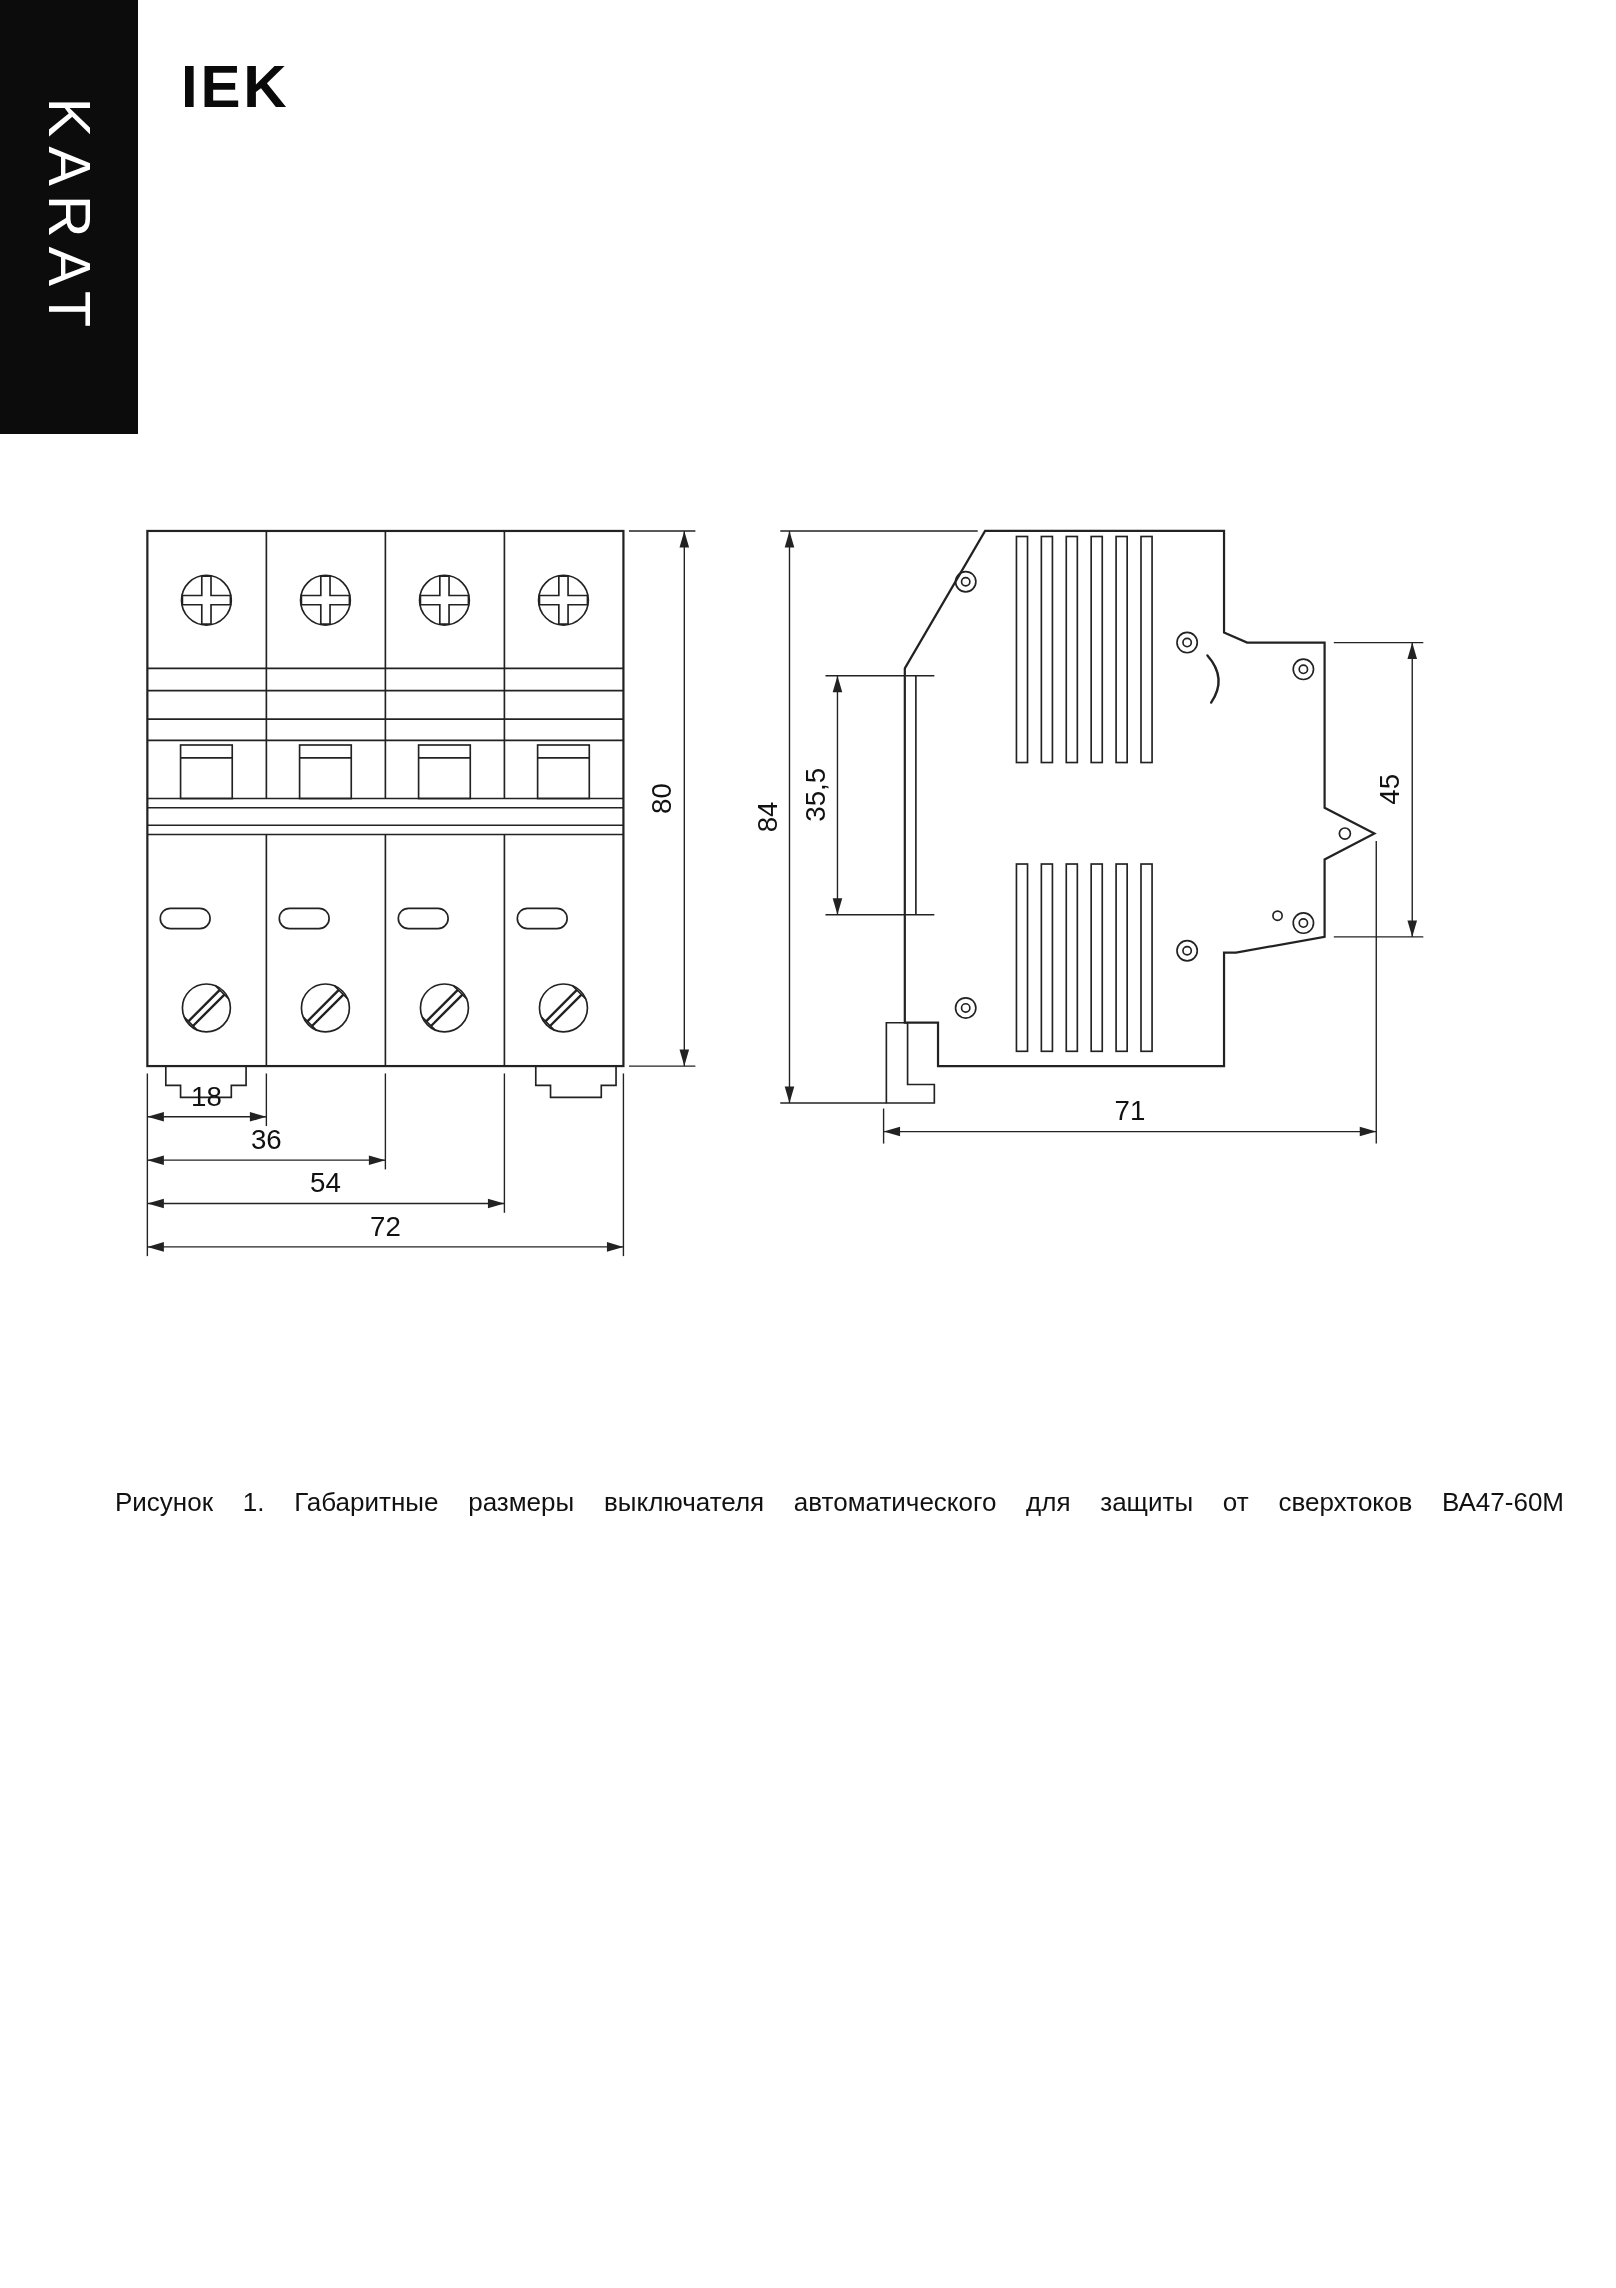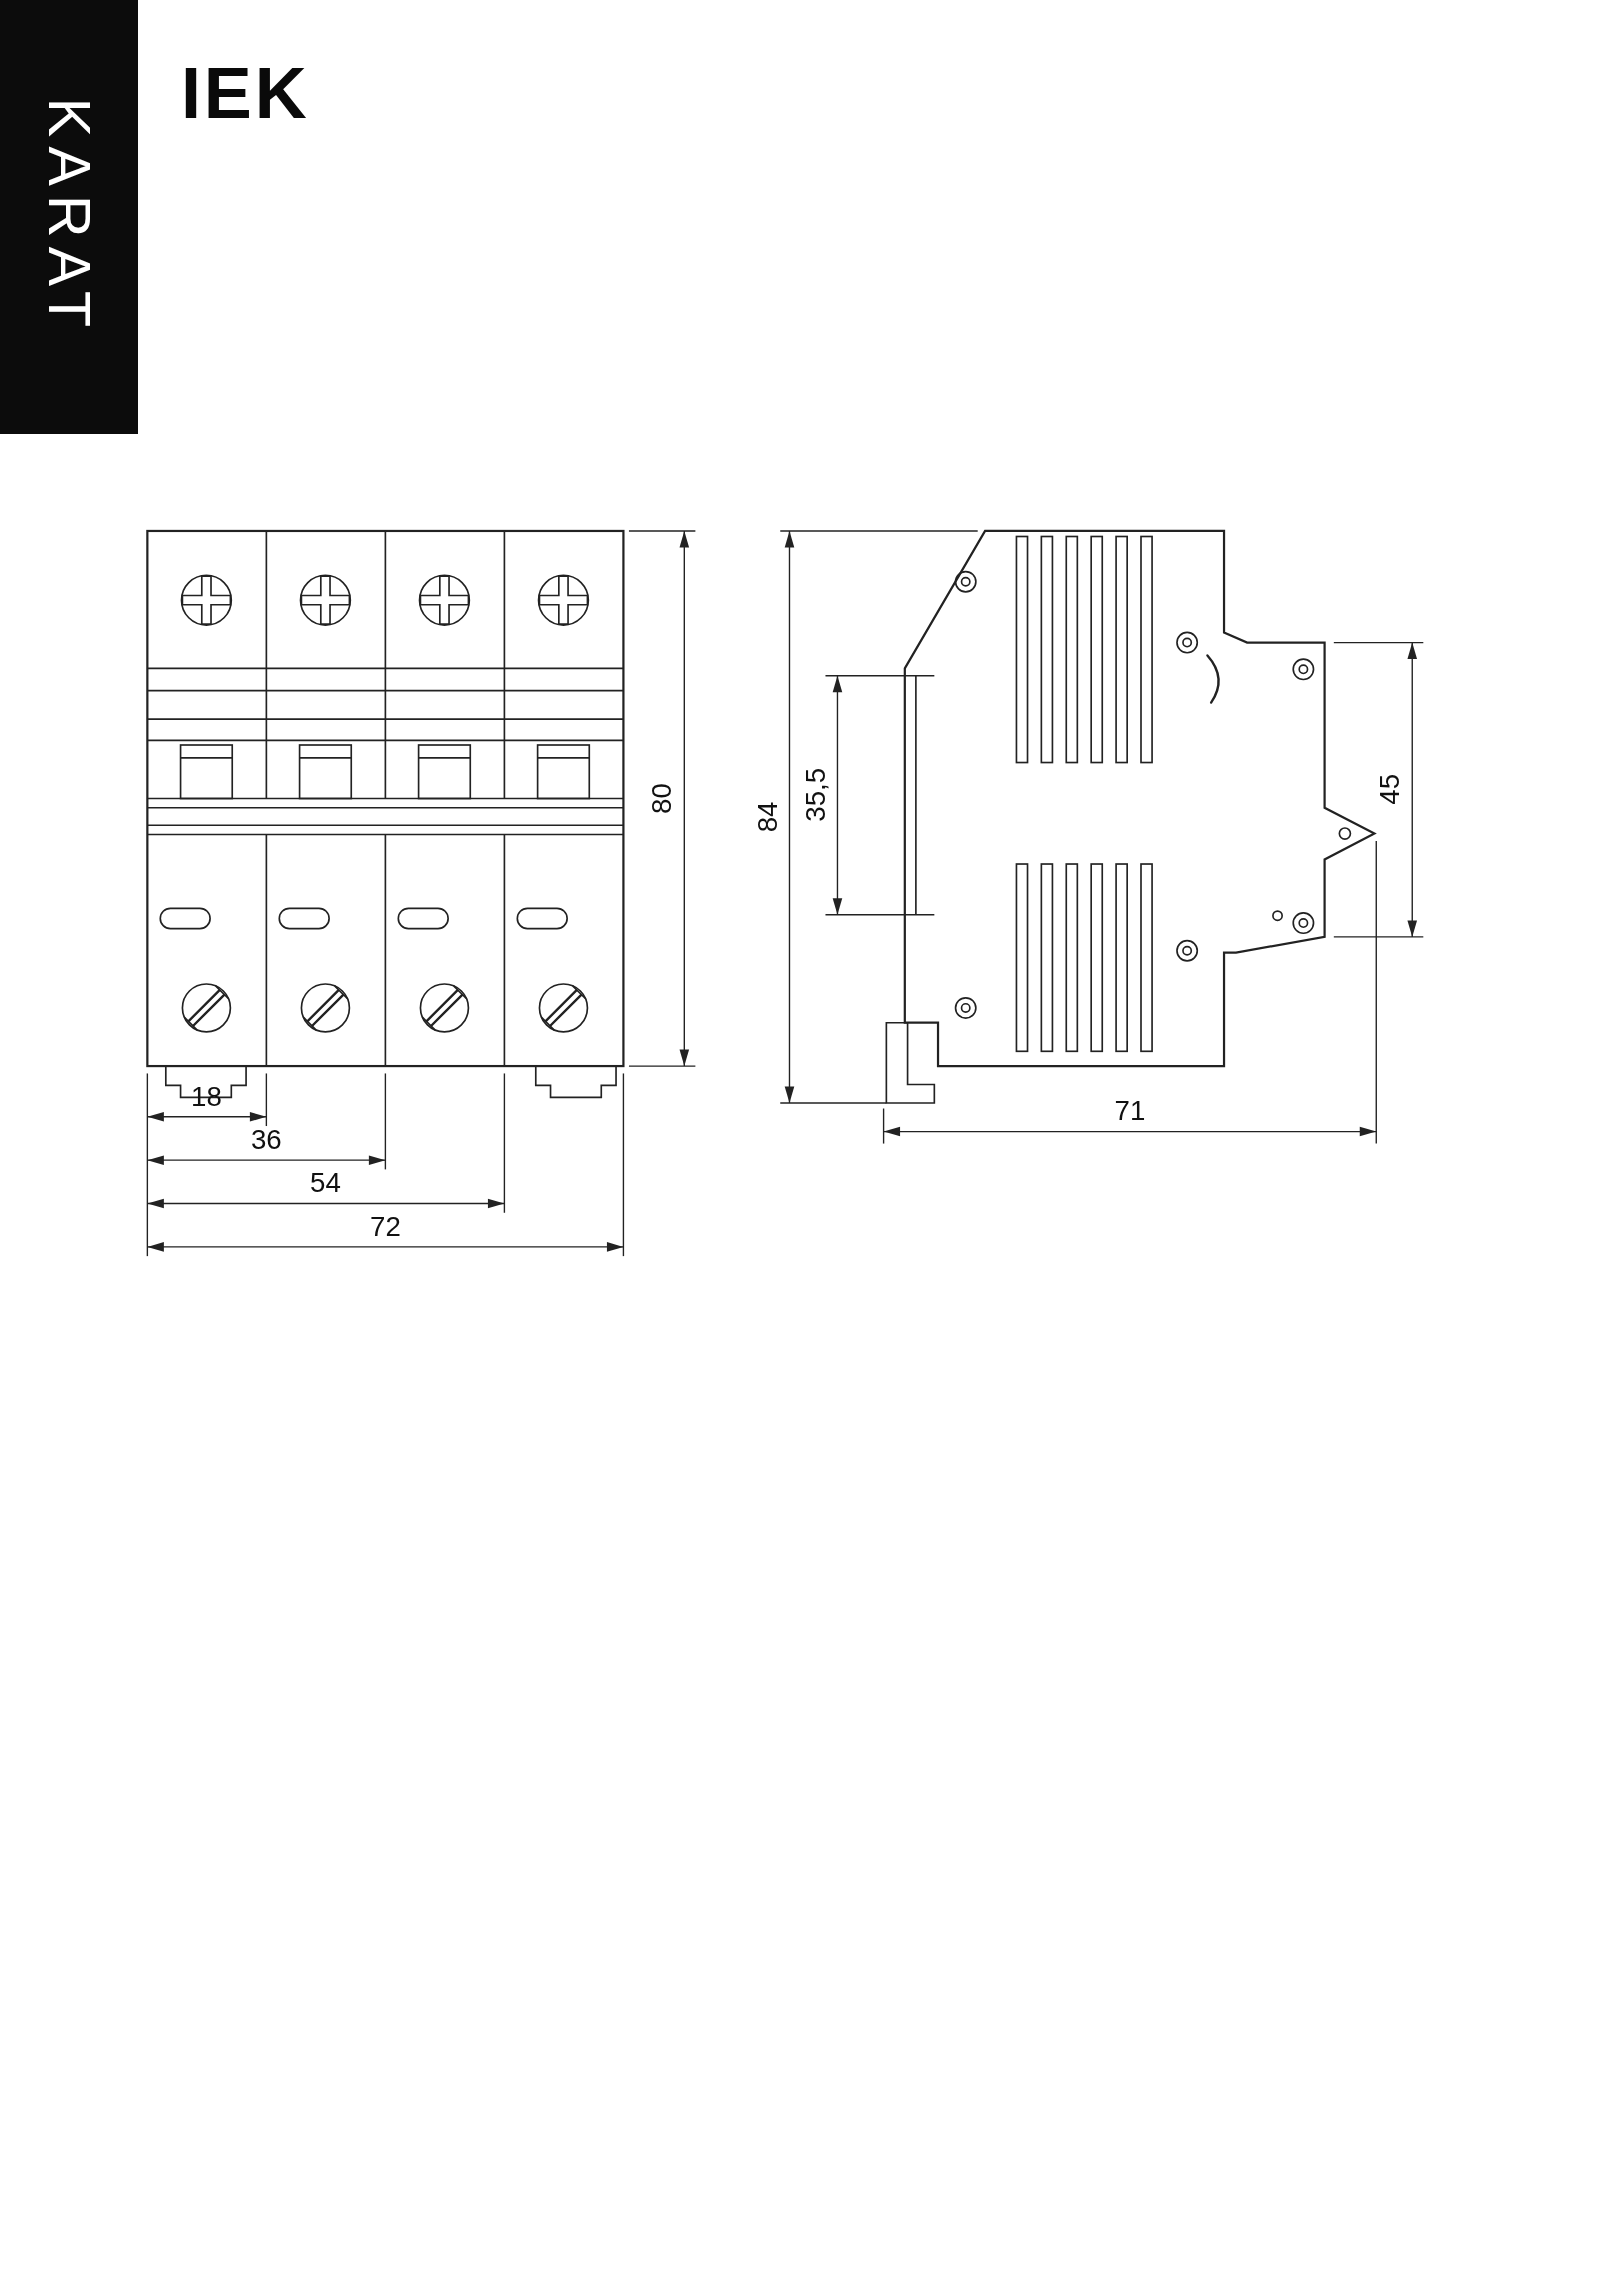--- a/index.html
+++ b/index.html
@@ -11,21 +11,21 @@
     position:absolute; left:0; top:0; width:138px; height:434px; background:#0c0c0c;
   }
   .banner-text {
     position:absolute; left:50%; top:50%;
     transform:translate(-50%,-50%) rotate(90deg);
     color:#ffffff; font-size:59px; letter-spacing:9.2px; font-weight:400;
     white-space:nowrap;
   }
   .logo {
     position:absolute; left:181px; top:57px;
-    font-size:72px; font-weight:900; letter-spacing:2.8px; color:#0a0a0a;
+    font-size:60px; font-weight:900; letter-spacing:2.8px; color:#0a0a0a;
     line-height:1;
   }
   .drawing {
     position:absolute; left:92px; top:503px; width:1347px; height:794px;
   }
   .caption {
     position:absolute; left:115px; top:1484px; width:1449px;
     font-size:26px; line-height:1.4; color:#111;
     text-align:justify; text-align-last:justify;
   }
@@ -223,15 +223,16 @@
       <line class="dim" x1="1431" y1="151" x2="1431" y2="470" marker-start="url(#arw)" marker-end="url(#arw)"></line>
       <text class="dimtext" transform="rotate(-90 1417 310)" x="1417" y="310" text-anchor="middle">45</text>
 
       <line class="dim" x1="858" y1="656" x2="858" y2="694"></line>
       <line class="dim" x1="1392" y1="366" x2="1392" y2="694"></line>
       <line class="dim" x1="858" y1="681" x2="1392" y2="681" marker-start="url(#arw)" marker-end="url(#arw)"></line>
       <text class="dimtext" x="1125" y="669" text-anchor="middle">71</text>
     </g>
   </svg>
 
+  <div class="caption">Рисунок 1. Габаритные размеры выключателя автоматического для защиты от сверхтоков ВА47-60М</div>
 
 </div>
 
 
 </body></html>

